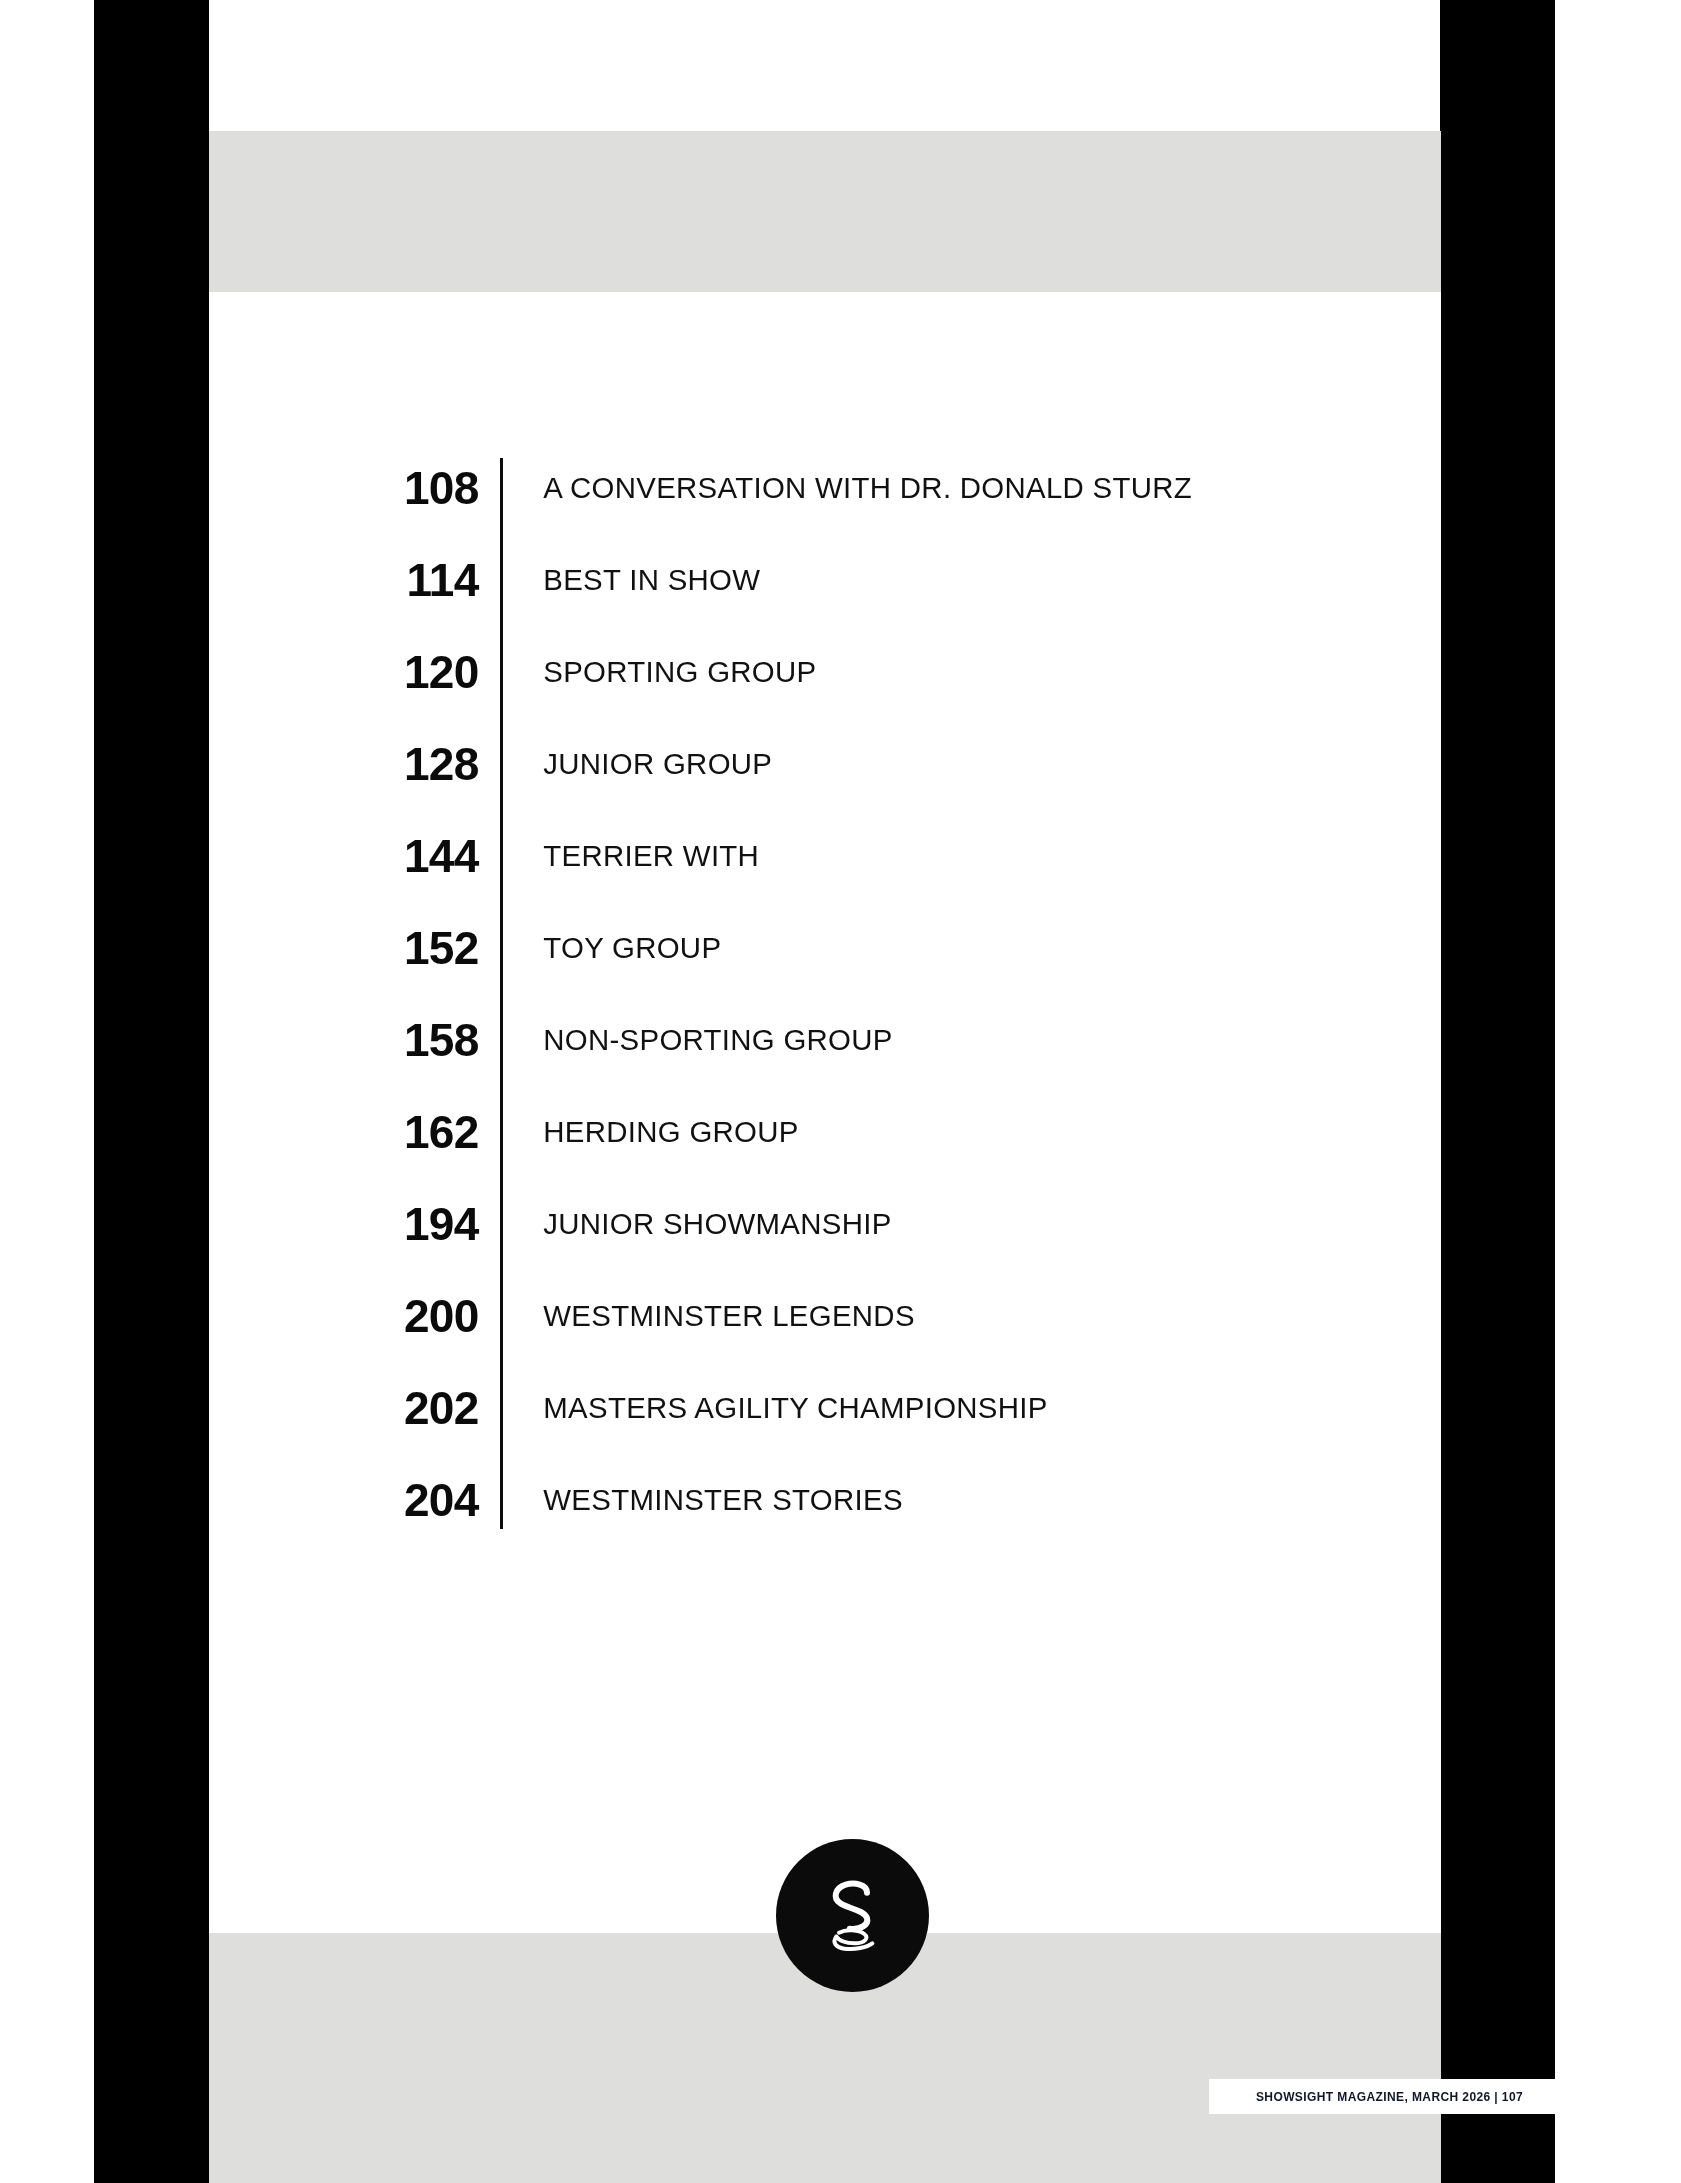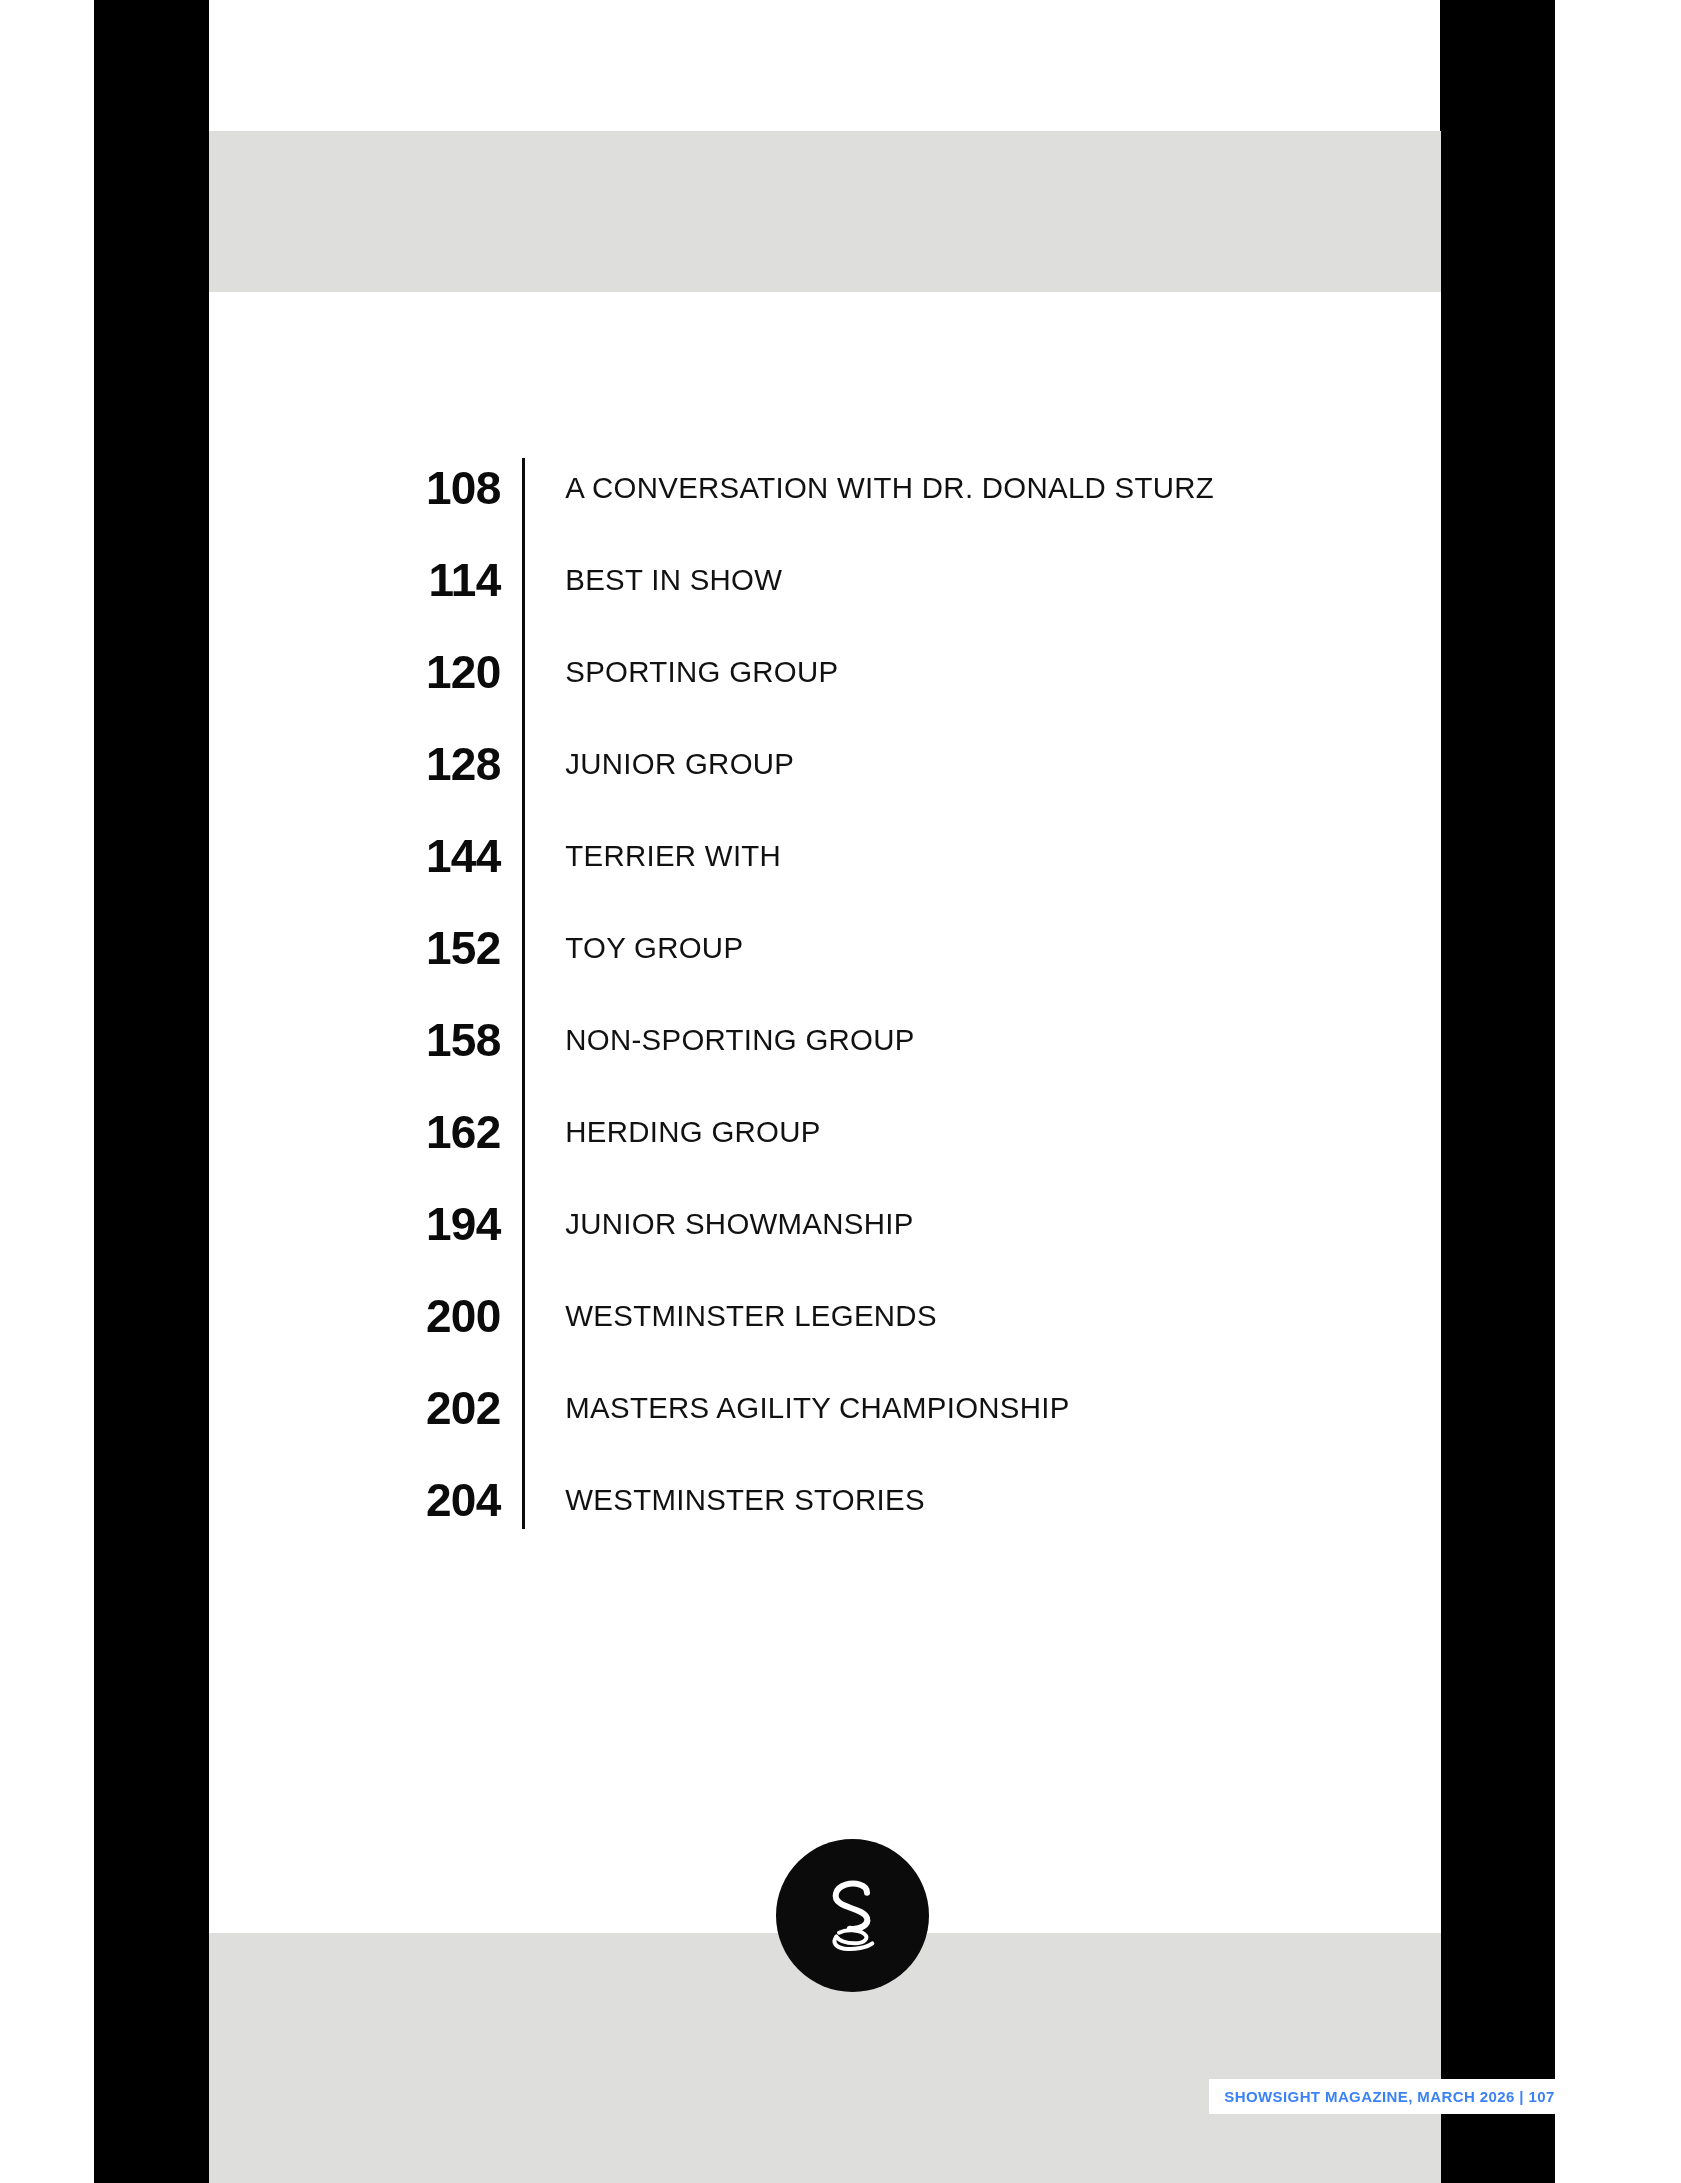--- a/index.html
+++ b/index.html
@@ -79,21 +79,21 @@
     left: 209px;
     top: 292px;
     width: 1232px;
     height: 1641px;
     background: #ffffff;
   }
 
   
   .toc {
     position: absolute;
-    left: 375px;
+    left: 353px;
     top: 442px;
     width: 937px;
   }
   .toc-row {
     display: flex;
     align-items: center;
     height: 92px;
   }
   .toc-page {
     width: 147px;
@@ -152,24 +152,24 @@
     left: 1209px;
     top: 2079px;
     width: 361px;
     height: 35px;
     background: #ffffff;
     display: flex;
     align-items: center;
     justify-content: center;
   }
   .footer-slug span {
-    font-size: 15px;
+    font-size: 12px;
     font-weight: 700;
     letter-spacing: 0.4px;
-    color: #3b82f6;
+    color: #0f172a;
     white-space: nowrap;
   }
 </style>
 </head>
 <body>
 
 <div class="page">
 
   <div class="edge-left"></div>
   <div class="edge-right"></div>

